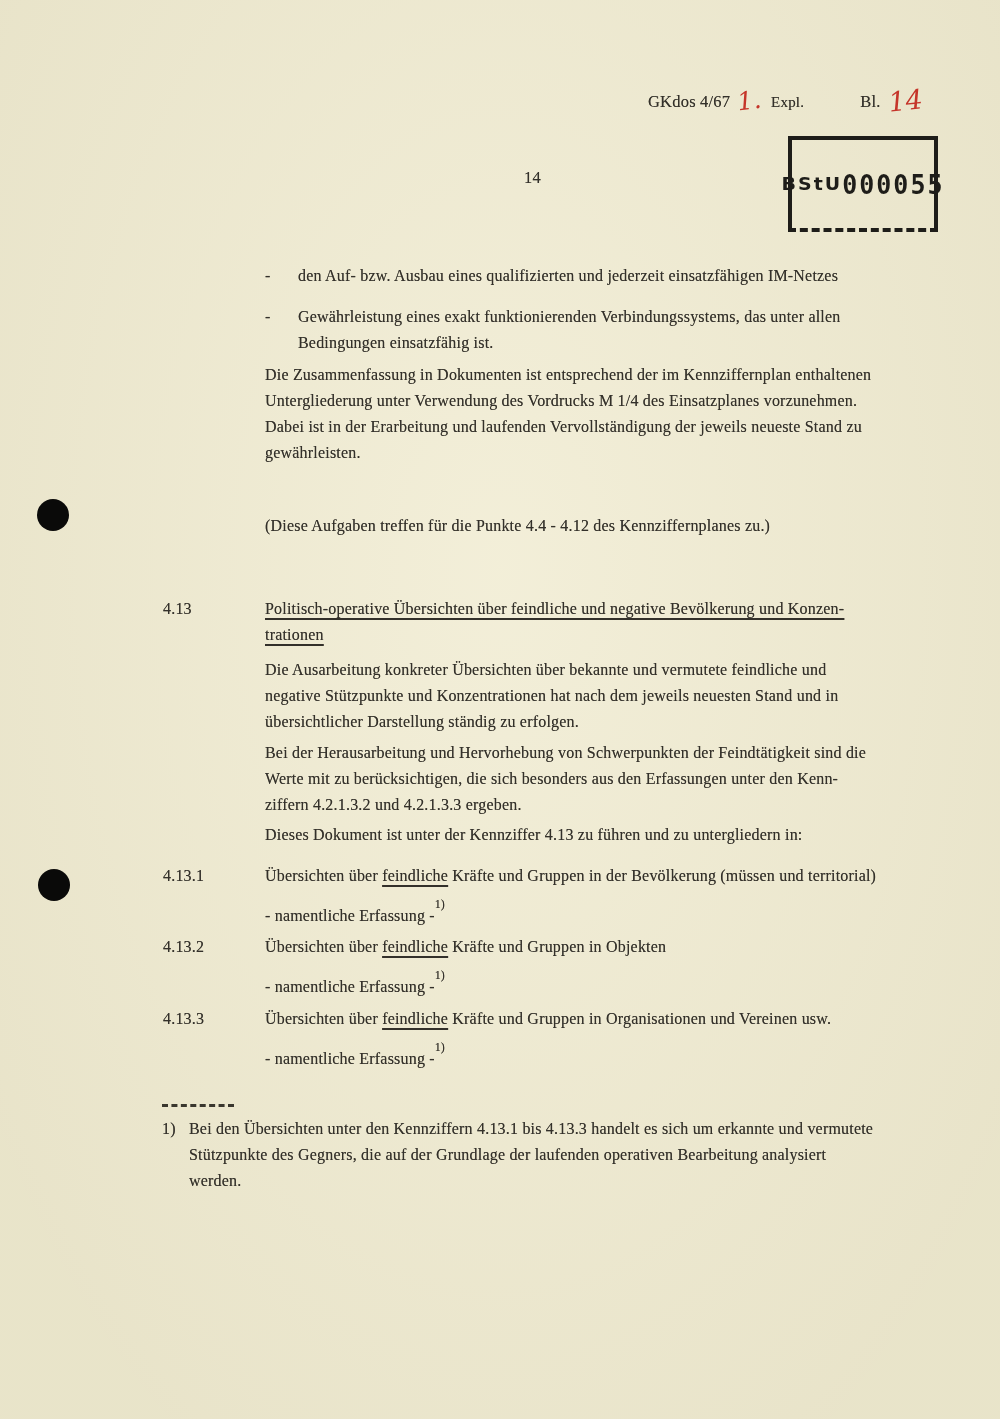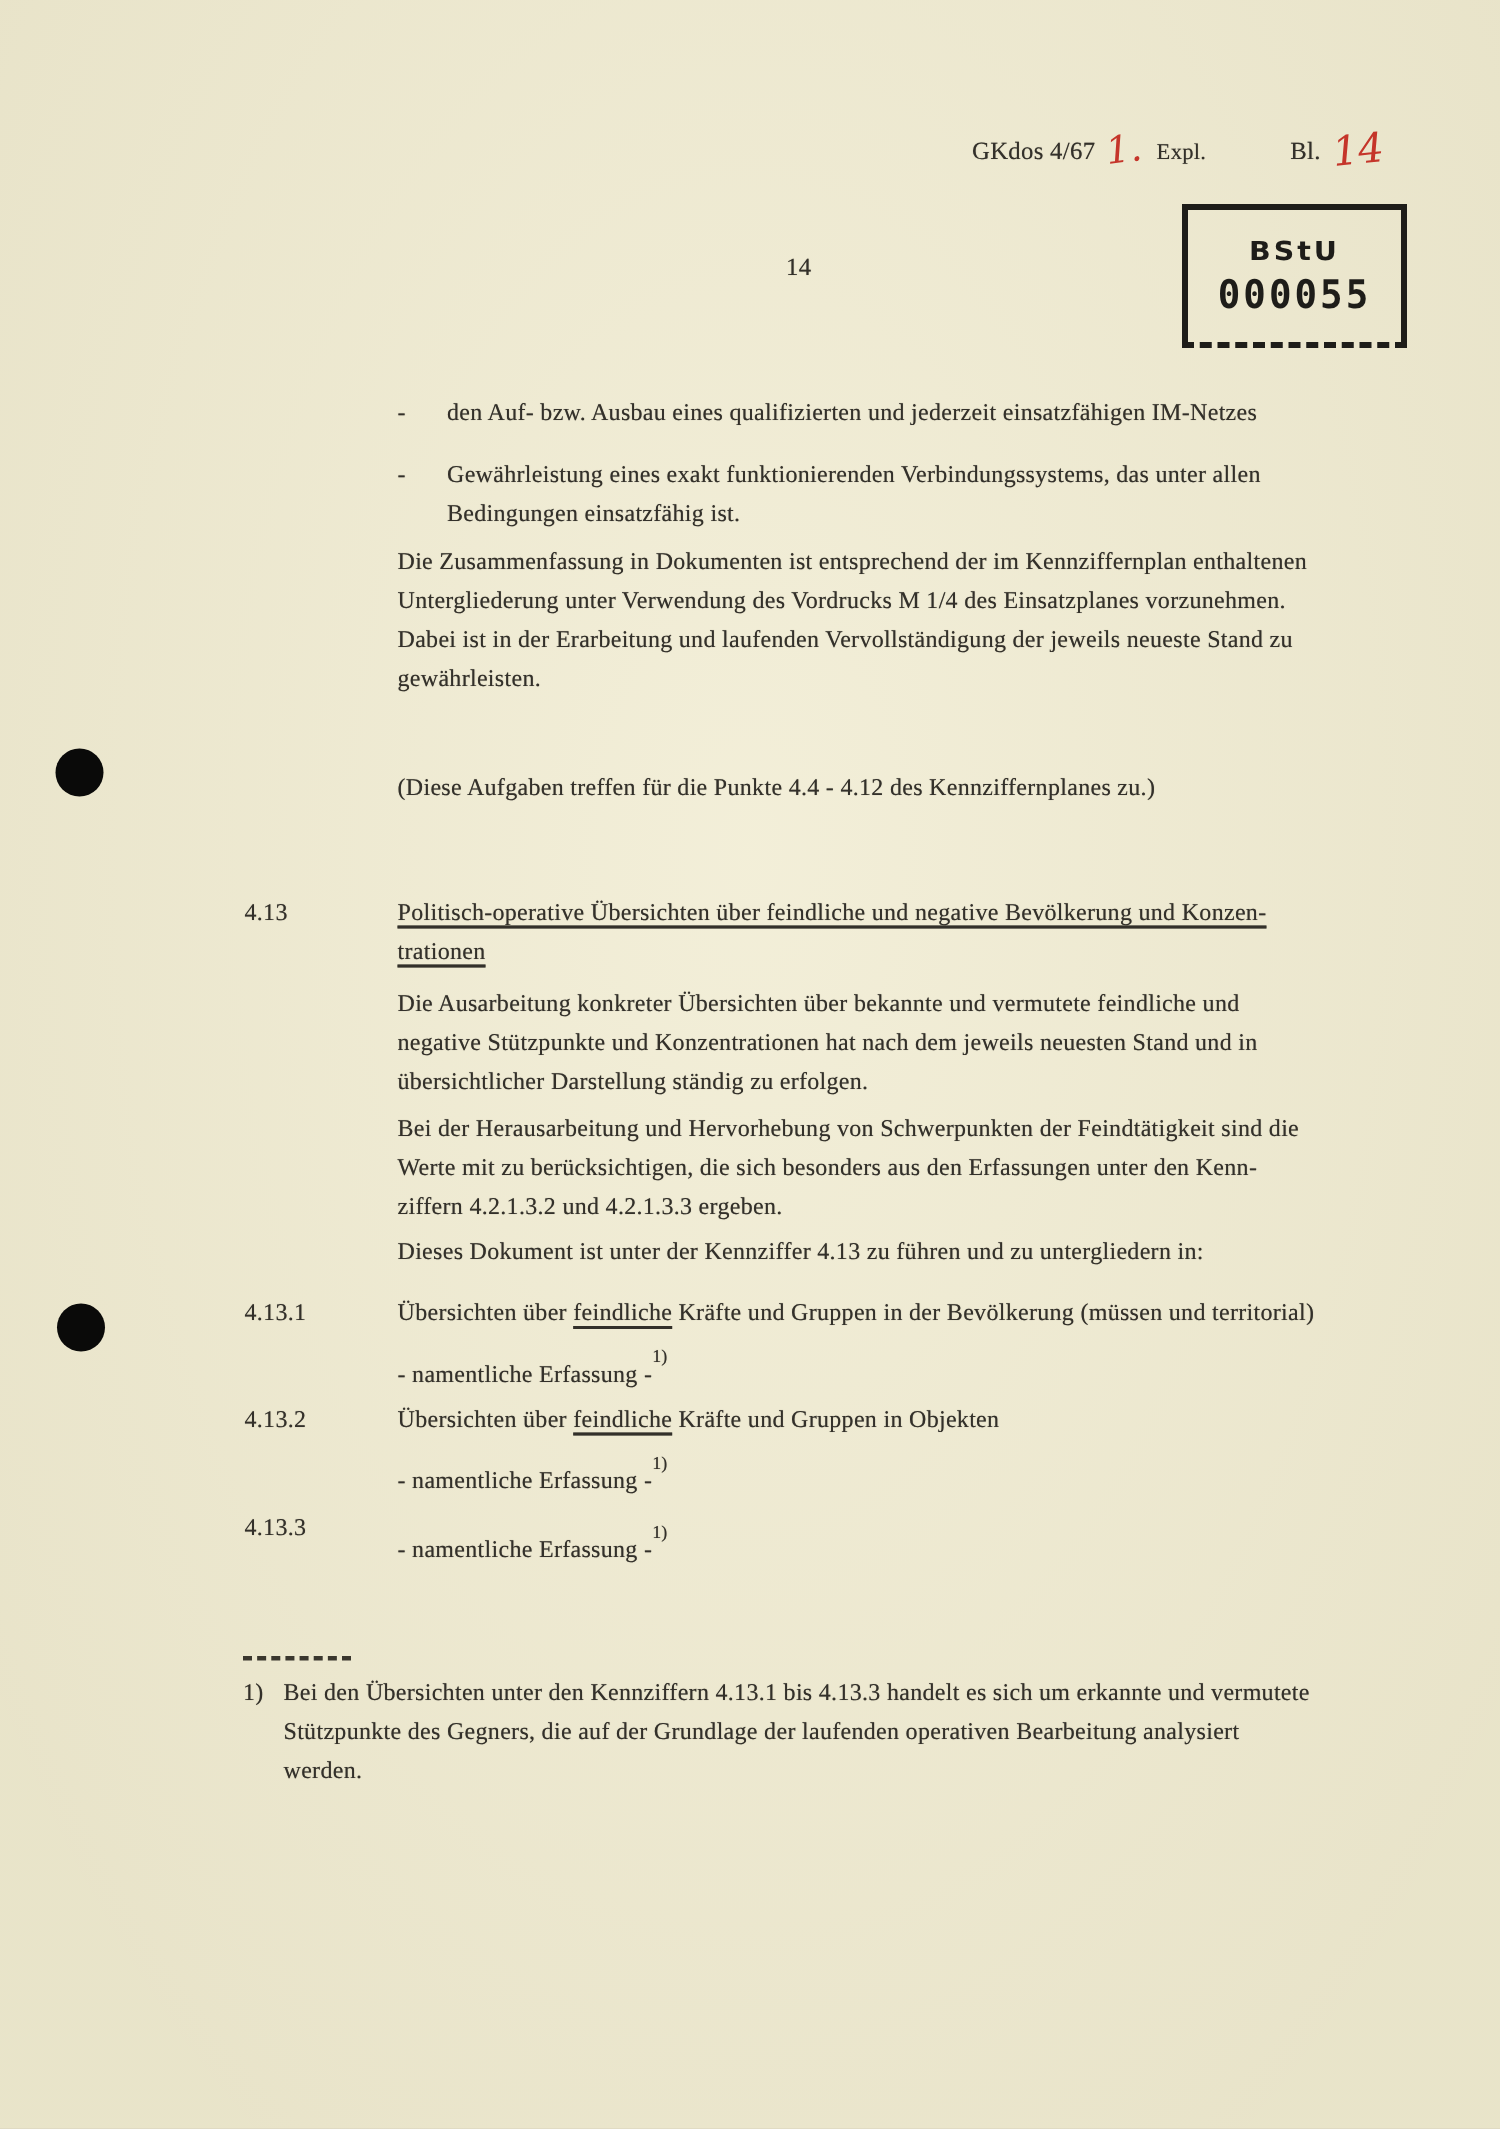--- a/index.html
+++ b/index.html
@@ -36,21 +36,21 @@
   }
   .hand-expl{font-size:25px;margin-left:7px;transform:rotate(-7deg) translateY(2px);}
   .expl-label{font-size:15px;margin-left:10px;}
   .bl-label{font-size:16.5px;margin-left:56px;}
   .hand-bl{font-size:27px;margin-left:7px;transform:rotate(-6deg) translateY(3px);}
   
   .stamp{
     left:788px;top:136px;width:142px;height:88px;
     border:4px solid var(--stamp);
     border-bottom-style:dashed;
-    display:flex;flex-direction:column;align-items:center;justify-content:center;
+    display:flex;flex-direction:row;align-items:center;justify-content:center;
     color:var(--stamp);
     background:transparent;
   }
   .stamp-org{
     font-family:"DejaVu Sans",sans-serif;font-weight:bold;
     font-size:19px;letter-spacing:2px;transform:scaleY(.92);
   }
   .stamp-num{
     font-family:"DejaVu Sans Mono",monospace;font-weight:bold;
     font-size:25px;letter-spacing:2px;margin-top:3px;transform:scaleY(1.05);
@@ -156,20 +156,25 @@
       <span class="u">feindliche</span>
       <span>Kräfte und Gruppen in Objekten</span>
     </div>
     <div class="note-line">
       <span>- namentliche Erfassung -</span><sup class="sup">1)</sup>
     </div>
   </div>
 
   <div class="abs num-col txt" style="top:1006px">4.13.3</div>
   <div class="abs body-col txt" style="top:1006px">
+    <div class="nowrap">
+      <span>Übersichten über</span>
+      <span class="u">feindliche</span>
+      <span>Kräfte und Gruppen in Organisationen und Vereinen usw.</span>
+    </div>
     <div class="note-line">
       <span>- namentliche Erfassung -</span><sup class="sup">1)</sup>
     </div>
   </div>
 
   <div class="abs fn-rule"></div>
 
   <div class="abs footnote txt">
     <span class="fn-marker">1)</span>
     <span class="fn-text lines">Bei den Übersichten unter den Kennziffern 4.13.1 bis 4.13.3 handelt es sich um erkannte und vermutete

